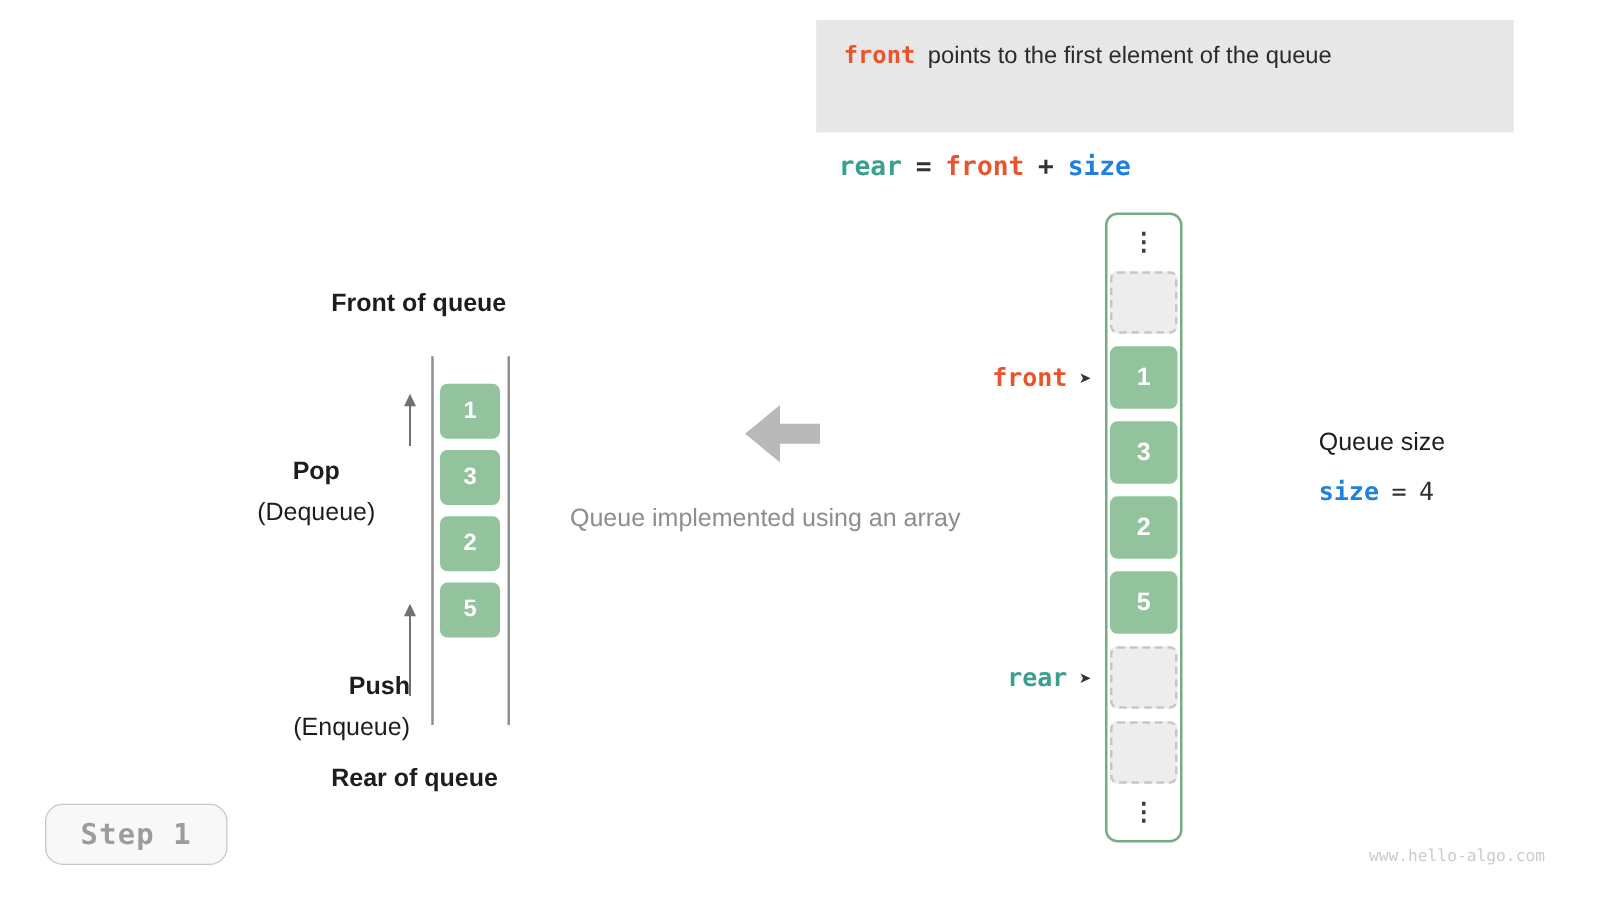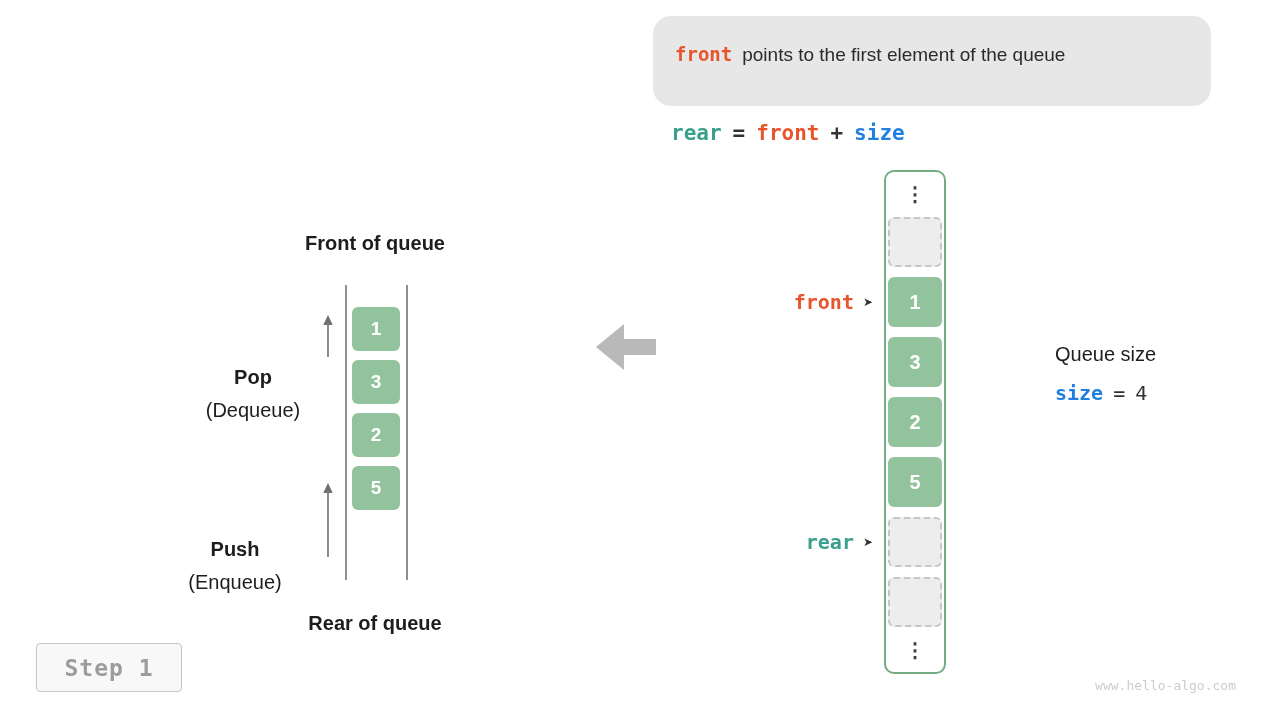--- a/index.html
+++ b/index.html
@@ -13,54 +13,54 @@
   .canvas { position: absolute; inset: 0; }
 
   .kw { font-family: "DejaVu Sans Mono", monospace; font-weight: bold; }
   .orange { color: var(--orange, #e8542c); }
   .teal   { color: var(--teal, #3aa08e); }
   .blue   { color: var(--blue, #2180de); }
 
   
   .info-box {
     position: absolute; left: 653px; top: 16px; width: 558px; height: 90px;
-    background: var(--info_bg, #e7e7e7); border-radius: 18px;
-    padding: 23px 22px; display: flex; flex-direction: column; justify-content: space-between;
+    background: var(--info_bg, #e7e7e7); border-radius: 0;
+    padding: 13px 22px; display: flex; flex-direction: column; justify-content: space-between;
   }
   .info-line { font-size: 19px; color: #2b2b2b; line-height: 30px; white-space: nowrap; }
   .info-line .kw { font-size: 19px; margin-right: 10px; }
 
   
   .formula {
     position: absolute; left: 671px; top: 121px;
     display: flex; gap: 11px; align-items: center;
     font-family: "DejaVu Sans Mono", monospace; font-weight: bold;
     font-size: 21px; color: #333;
   }
 
   
   .front-label, .rear-label {
-    position: absolute; width: 220px; text-align: center;
+    position: absolute; width: 220px; 
     font-weight: bold; font-size: 20px; color: #1d1d1d;
   }
   .front-label { left: 265px; top: 232px; }
   .rear-label  { left: 265px; top: 612px; }
   .v-line { position: absolute; width: 2px; background: #8f8f8f; top: 285px; height: 295px; }
   .line-left  { left: 345px; }
   .line-right { left: 406px; }
   .left-cells { position: absolute; left: 352px; top: 307px; display: flex; flex-direction: column; gap: 9px; }
   .qcell {
     width: 48px; height: 44px; background: var(--green_cell, #92c39c);
     border-radius: 6px; color: #fff; font-size: 19px; font-weight: bold;
     display: flex; align-items: center; justify-content: center;
   }
   .op-block { position: absolute; width: 150px; text-align: center; font-size: 20px; color: #1d1d1d; }
   .op-block .op-title { font-weight: bold; margin-bottom: 10px; margin-top: 32px; }
   #pop-block  { left: 178px; top: 334px; }
-  #push-block { left: 160px; top: 506px; }
+  #push-block { left: 178px; top: 506px; text-align: right; }
   .small-arrow { position: absolute; }
   #pop-arrow  { left: 320px; top: 315px; }
   #push-arrow { left: 320px; top: 483px; }
 
   
   .big-arrow { position: absolute; left: 596px; top: 324px; }
   .caption { position: absolute; left: 456px; top: 404px; font-size: 20px; color: var(--gray_text, #8d8d8d); }
 
   
   .array-box {
@@ -89,21 +89,21 @@
   .size-title { font-size: 20px; color: #1d1d1d; margin-bottom: 15px; }
   .size-line {
     display: flex; gap: 10px; align-items: center;
     font-family: "DejaVu Sans Mono", monospace; font-size: 20px; color: #333;
   }
   .size-line .kw { font-size: 20px; }
 
   
   .step-badge {
     position: absolute; left: 36px; top: 643px; width: 146px; height: 49px;
-    background: #f8f8f8; border: 1px solid #c6c6c6; border-radius: 4px;
+    background: #f8f8f8; border: 1px solid #c6c6c6; border-radius: 14px;
     display: flex; align-items: center; justify-content: center;
     font-family: "DejaVu Sans Mono", monospace; font-weight: bold;
     font-size: 23px; color: var(--step_gray, #9c9c9c); letter-spacing: 1px;
   }
 
   .watermark {
     position: absolute; right: 44px; top: 678px;
     font-family: "DejaVu Sans Mono", monospace; font-size: 13px;
     color: var(--watermark_gray, #cccccc);
   }
@@ -152,20 +152,21 @@
     <div>(Enqueue)</div>
   </div>
   <svg class="small-arrow" id="push-arrow" width="16" height="74" viewBox="0 0 16 74">
     <line x1="8" y1="74" x2="8" y2="9" stroke="#717171" stroke-width="1.6"></line>
     <path d="M8 0 L3.2 10 L12.8 10 Z" fill="#717171"></path>
   </svg>
 
   <svg class="big-arrow" width="60" height="46" viewBox="0 0 60 46">
     <polygon points="0,23 28,0 28,15 60,15 60,31 28,31 28,46" fill="#b9b9b9"></polygon>
   </svg>
+  <div class="caption">Queue implemented using an array</div>
 
   <div class="array-box" id="array-cells">
       <div class="acell-wrap">
         <div class="dots">⋮</div>
       </div>
       <div class="acell-wrap">
         <div class="acell empty"></div>
       </div>
       <div class="acell-wrap">
         <div class="acell filled">1</div>

